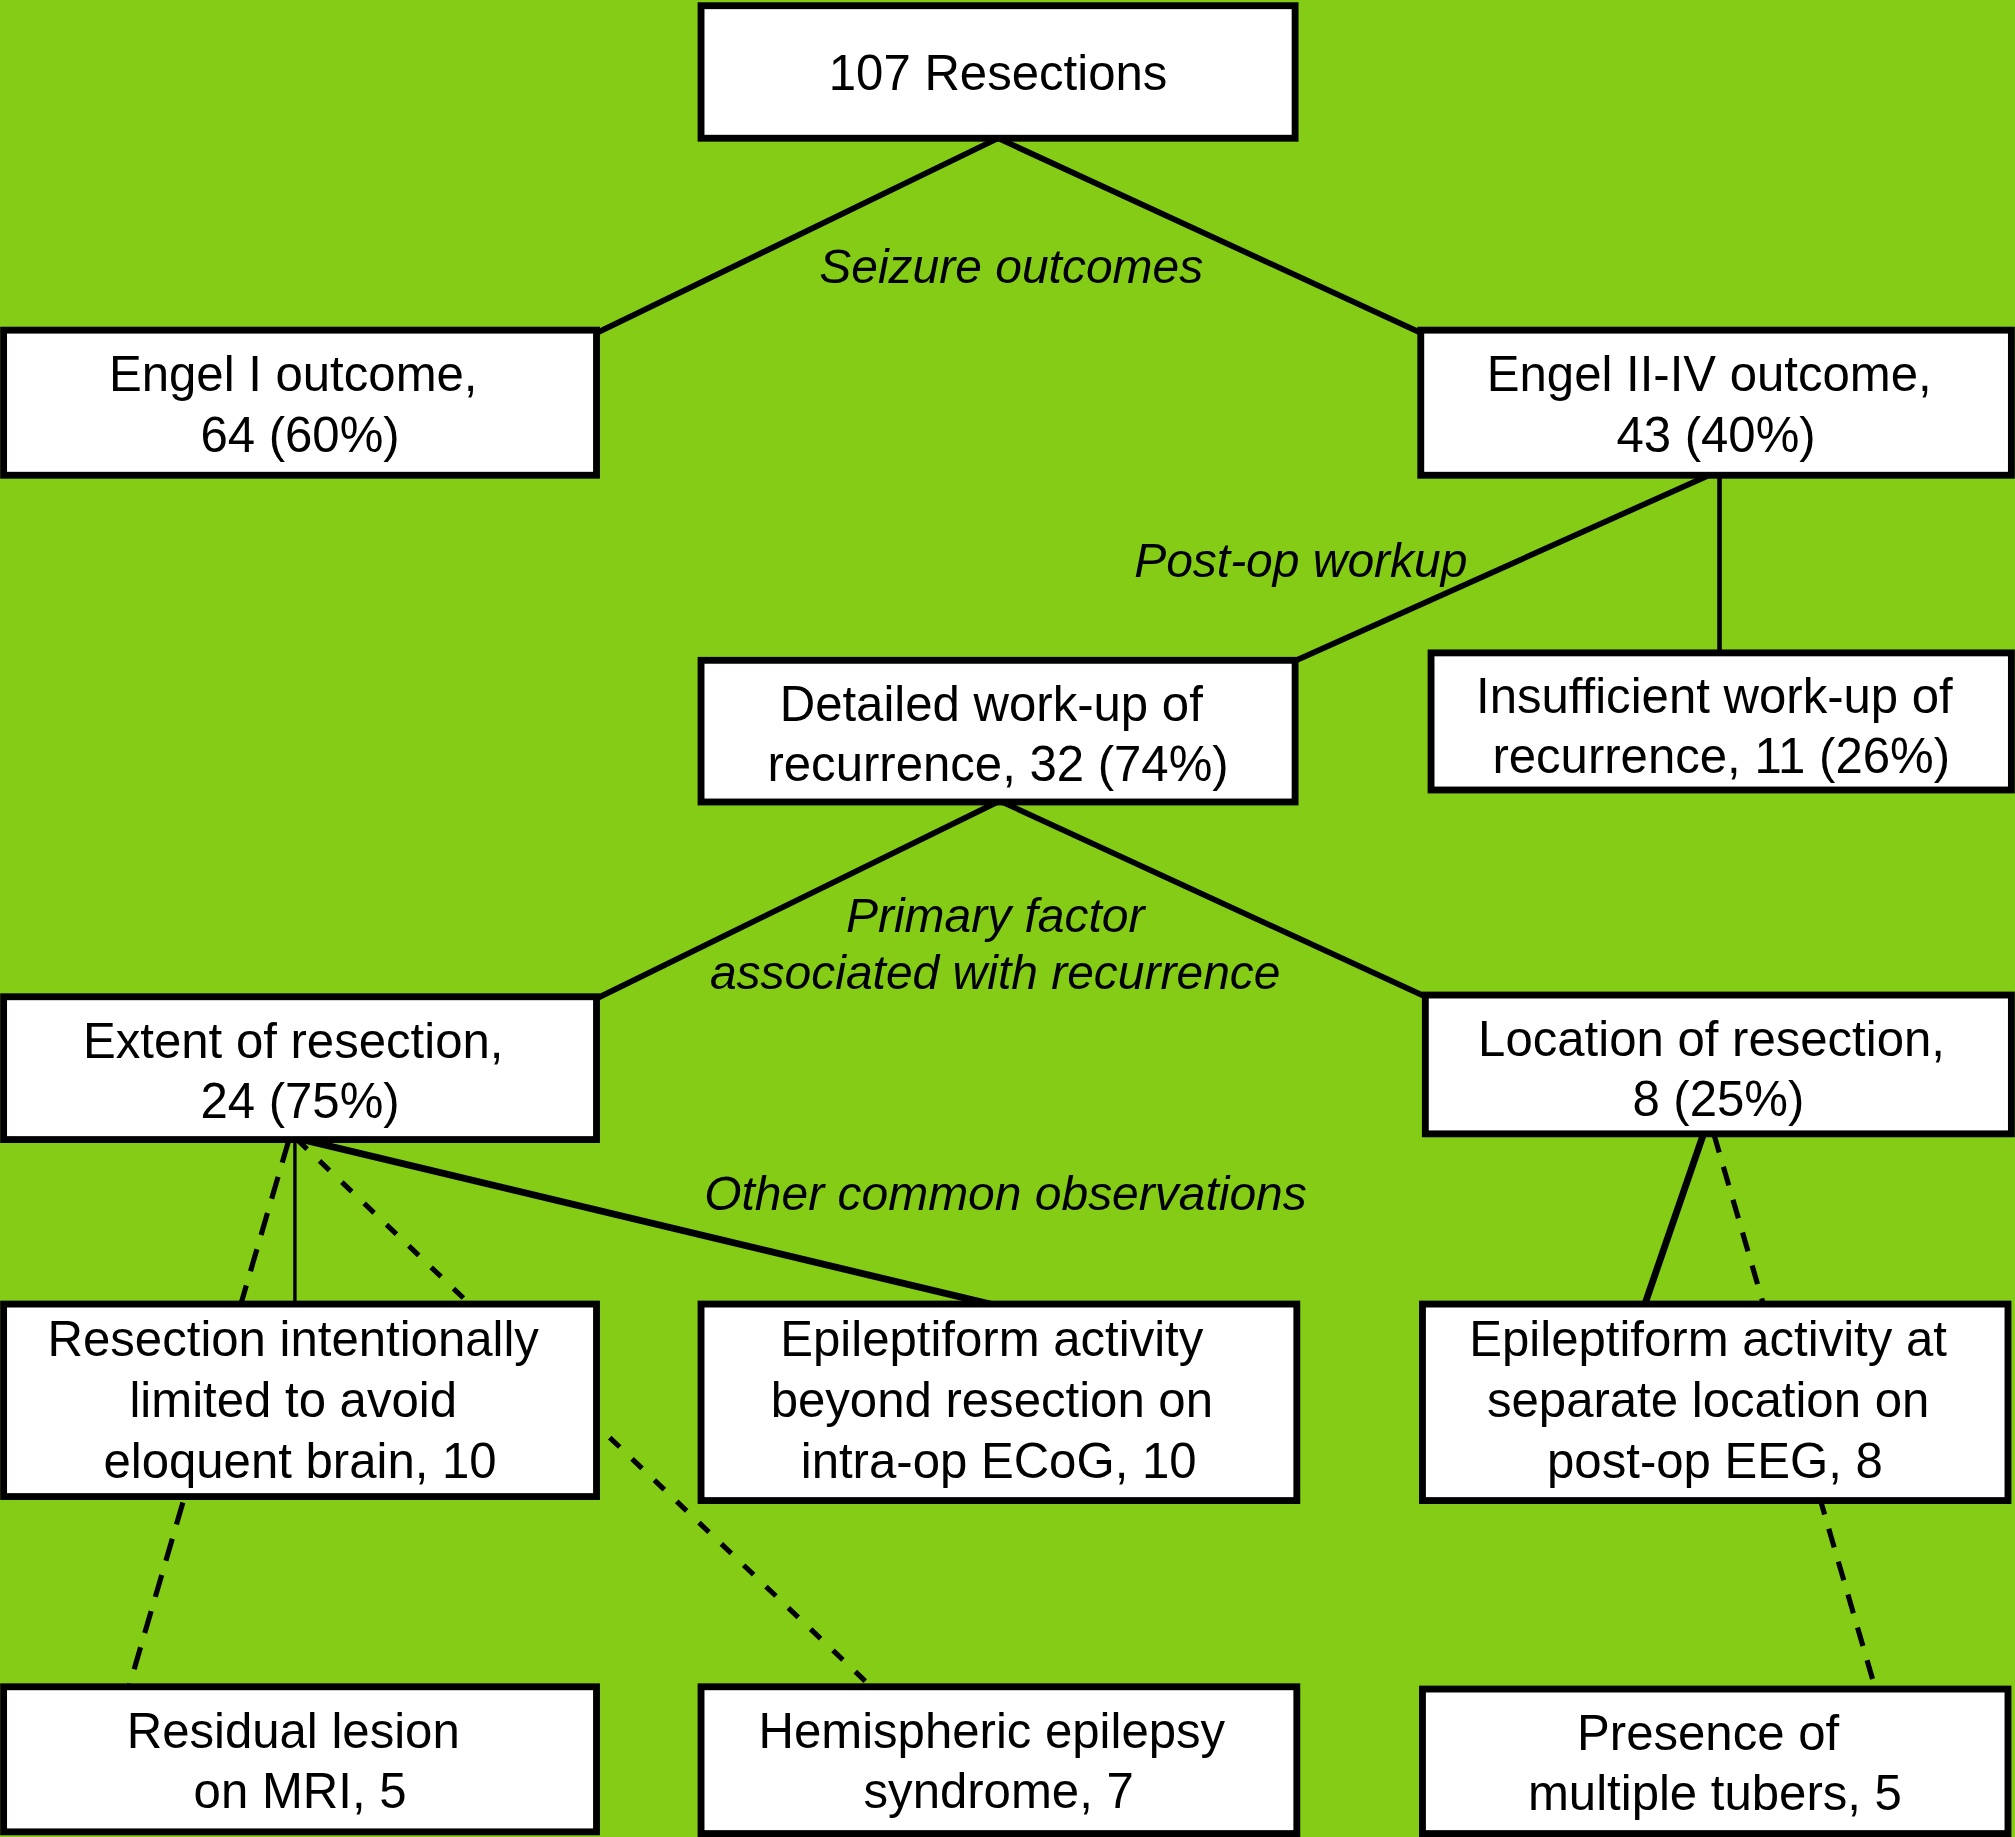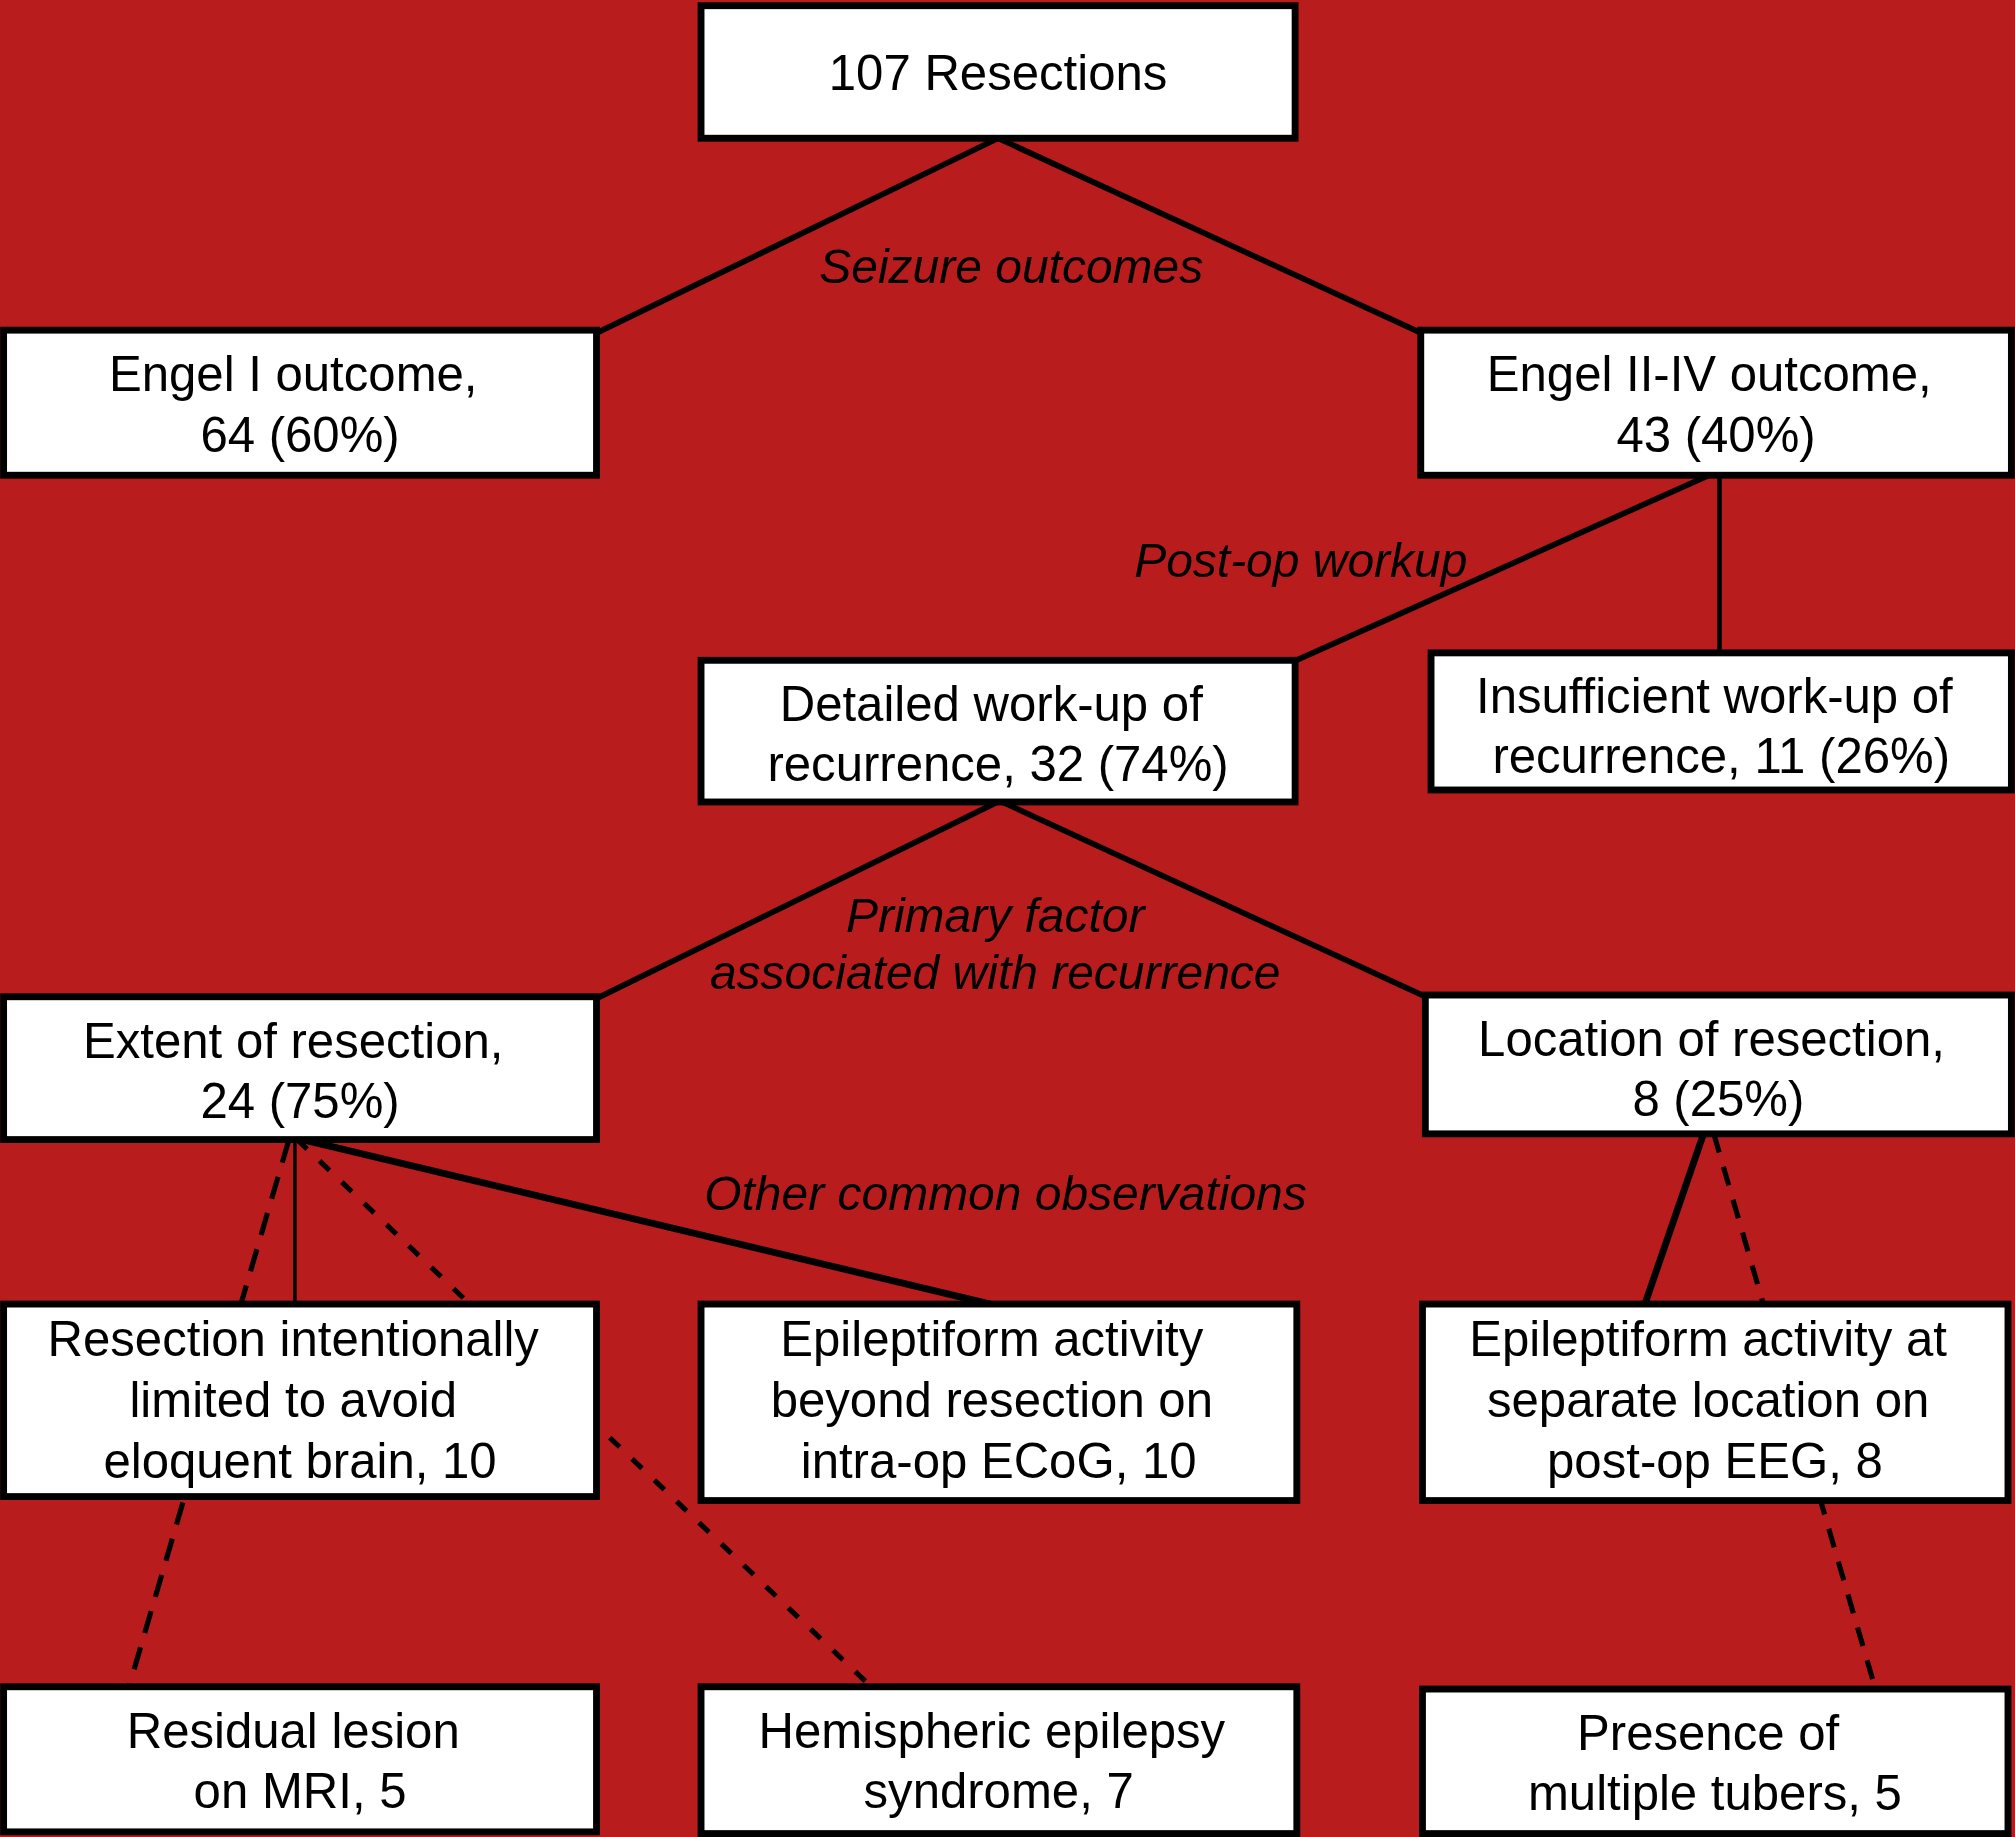--- a/index.html
+++ b/index.html
@@ -4,21 +4,21 @@
 <style>
   html, body {
     margin: 0;
     padding: 0;
     background: #ffffff;
   }
   .stage {
     position: relative;
     width: 2015px;
     height: 1837px;
-    background: #b91c1c;
+    background: #84cc16;
     font-family: "Liberation Sans", sans-serif;
   }
   svg { display: block; }
   .edge {
     stroke: #000000;
     fill: none;
   }
   .edge.w10 { stroke-width: 10; }
   .edge.w12 { stroke-width: 12; }
   .edge.w8  { stroke-width: 8; }

